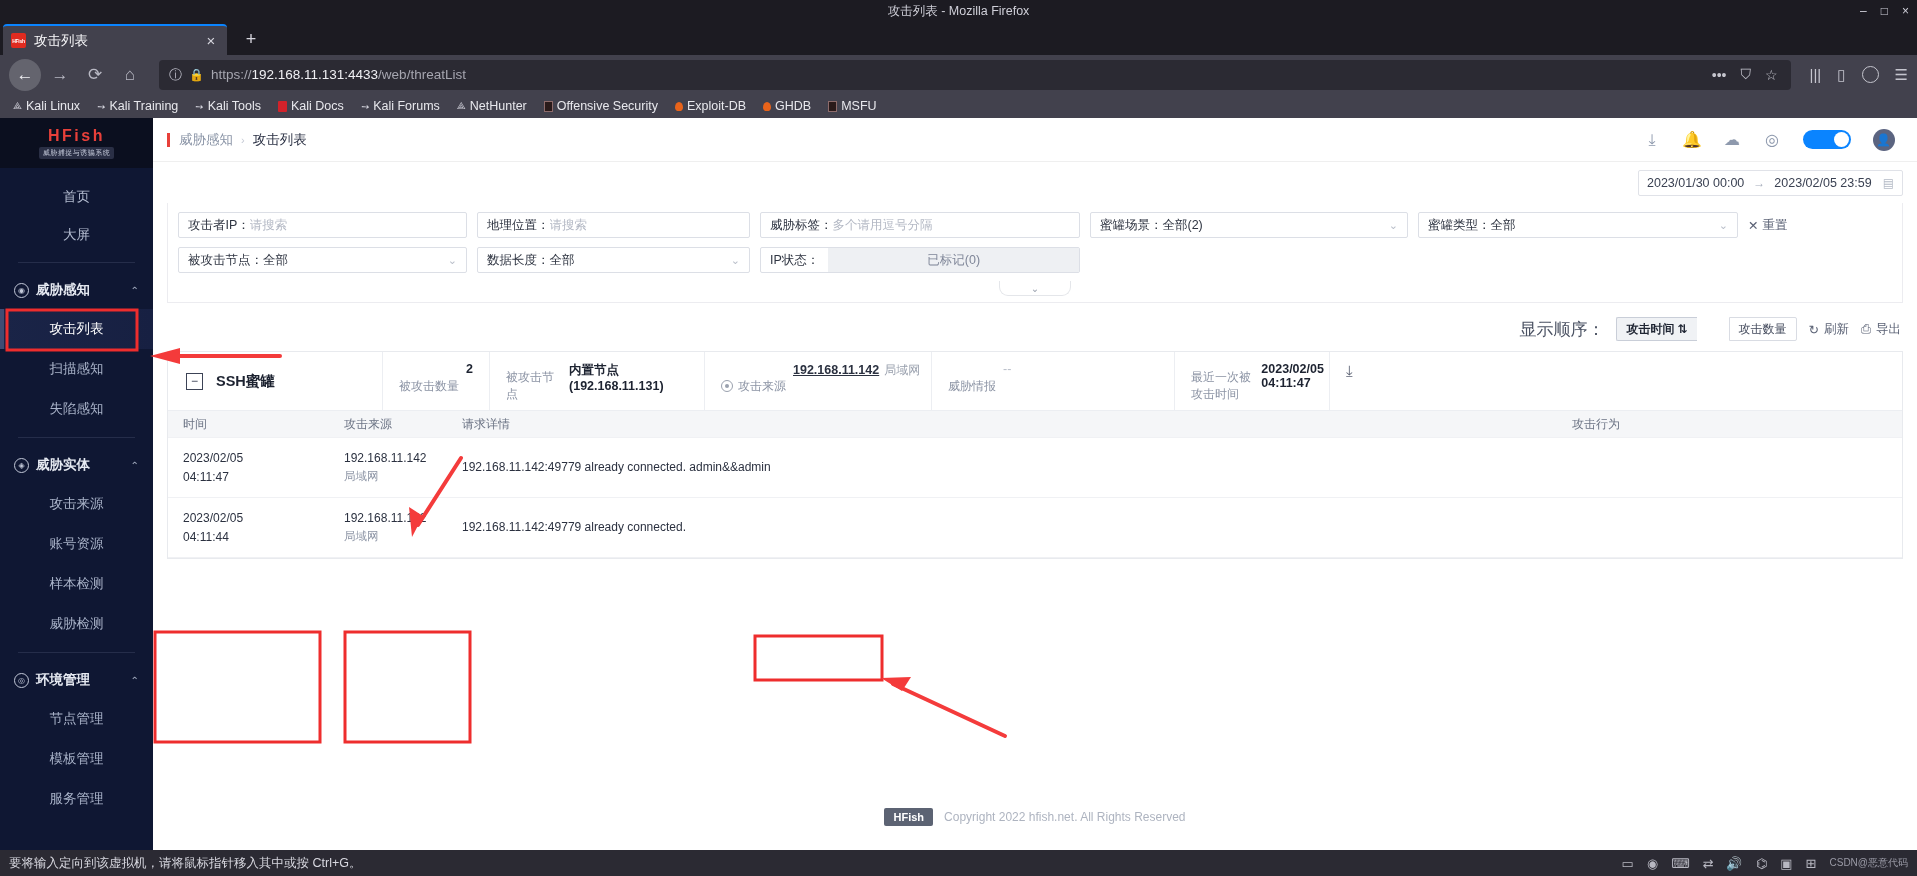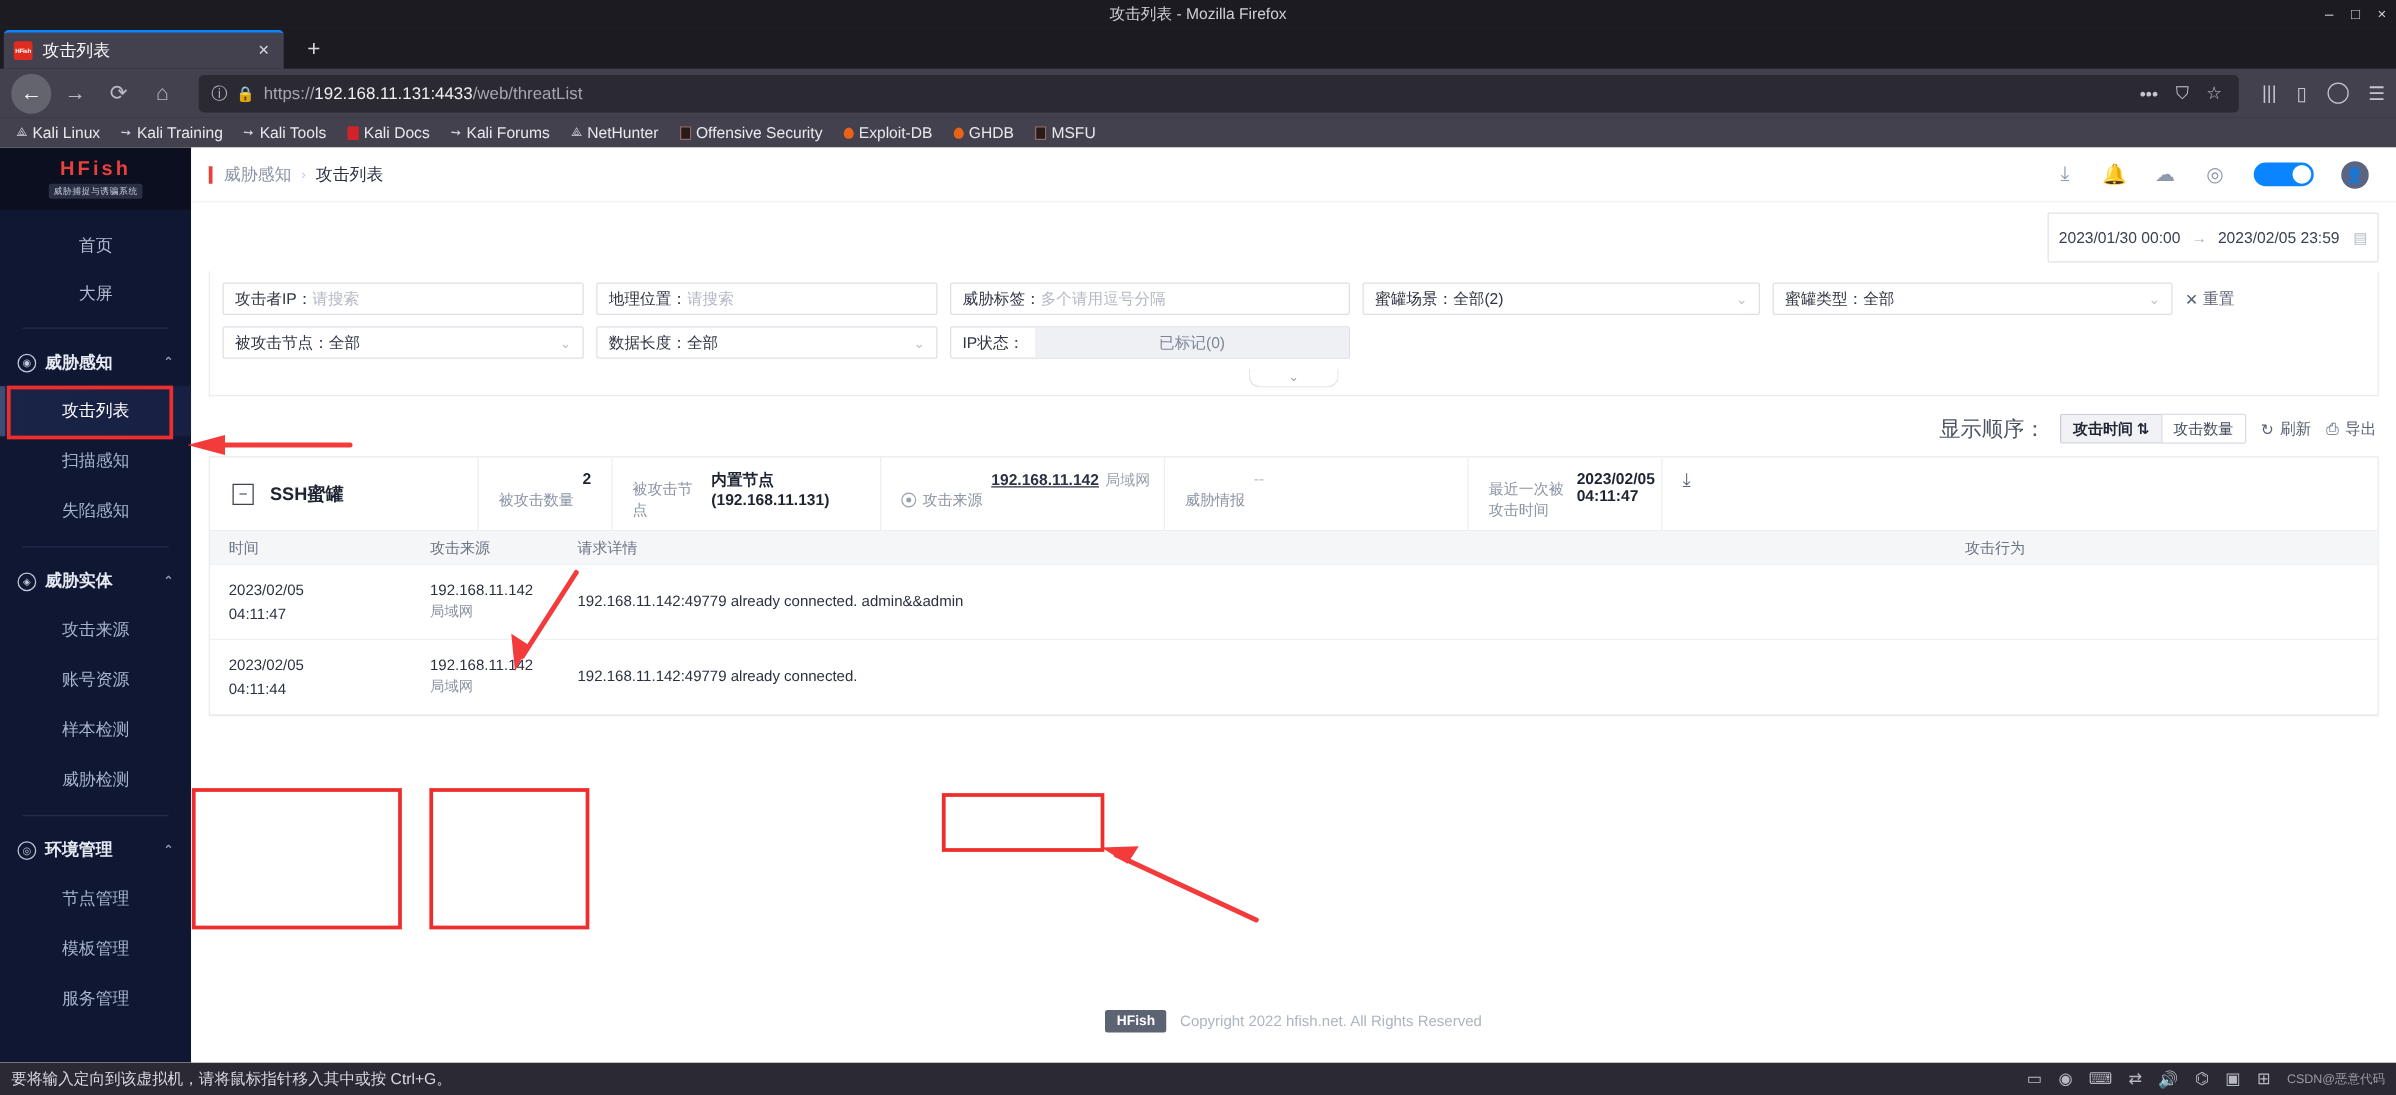--- a/index.html
+++ b/index.html
@@ -93,21 +93,21 @@
   .lang-pill { width:40px; height:19px; border-radius:10px; background:#0a84ff; position:relative; display:flex; align-items:center;padding-left:48px;}
   .lang-pill span { color:#fff; font-size:10px; font-weight:bold; margin-left:6px;}
   .lang-pill::after { content:""; position:absolute; right:2px; top:2px; width:15px;height:15px;border-radius:50%;background:#fff;}
   .avatar { width:22px;height:22px;border-radius:50%;background:#5b6480; display:flex;align-items:center;justify-content:center;color:#fff;font-size:12px;}
 
   .content { flex:1; background:#fff; padding:0; overflow:hidden; position:relative; display:flex; flex-direction:column;}
 
   
   .date-row { display:flex; justify-content:flex-end; padding:8px 14px 7px 0; }
   .date-picker {
-    border:1px solid #e0e2e8; height:40px; display:flex; align-items:center;
+    border:1px solid #e0e2e8; height:26px; display:flex; align-items:center;
     padding:0 8px; gap:9px; font-size:12.5px; color:#3a4152; background:#fff; border-radius:2px;
   }
   .date-arrow { color:#a6adbb; font-size:12px;}
   .cal-ico { color:#b4bac6; font-size:12px; margin-left:2px;}
 
   
   .filter-wrap { margin:0 14px; border:1px solid #ececf0; border-top:none; background:#fff; }
   .filter-row { display:flex; gap:0; padding: 9px 10px 0 10px; }
   .fbox {
     height:26px; border:1px solid #dcdfe6; border-radius:2px; display:flex; align-items:center;
@@ -125,21 +125,21 @@
   .reset-btn { display:flex; align-items:center; gap:4px; color:#5b6275; font-size:12.5px; height:26px; padding:0 4px;}
   .fbox.ipstate { flex:0 0 320px; padding:0; }
   .fbox.ipstate .lbl { padding:0 9px; }
   .ipstate-chip { flex:1; height:100%; background:#eef0f3; display:flex; align-items:center; justify-content:center; color:#7f8698; font-size:12.5px;}
   .collapse-row { display:flex; justify-content:center; padding:8px 0 6px; }
   .collapse-tab { width:72px; height:15px; border:1px solid #e4e6ea; border-top:none; border-radius:0 0 9px 9px; display:flex;align-items:center;justify-content:center; color:#9aa1ae; font-size:10px;}
 
   
   .sort-row { display:flex; align-items:center; justify-content:flex-end; padding:14px 16px 10px 0; gap:12px;}
   .sort-label { color:#4b5263; font-size:17px; }
-  .seg { display:flex; }
+  .seg { display:flex;gap:32px; }
   .seg-btn { height:24px; padding:0 9px; border:1px solid #d9dce3; font-size:12px; display:flex; align-items:center; gap:3px; background:#fff; color:#434a5c;}
   .seg-btn.on { background:#f0f2f5; border-color:#c9ced8; color:#1f2533; font-weight:bold;}
   .seg-btn:first-child { border-radius:2px 0 0 2px; border-right:none;}
   .seg-btn:last-child { border-radius:0 2px 2px 0; }
   .act-btn { display:flex; align-items:center; gap:5px; color:#5b6275; font-size:12.5px; }
 
   
   .card { margin:0 14px; border:1px solid #e8eaee; background:#fff; }
   .card-head { height:58px; display:flex; align-items:stretch; }
   .ch-title { width:214px; display:flex; align-items:center; padding-left:18px; gap:13px; flex:0 0 214px;}

